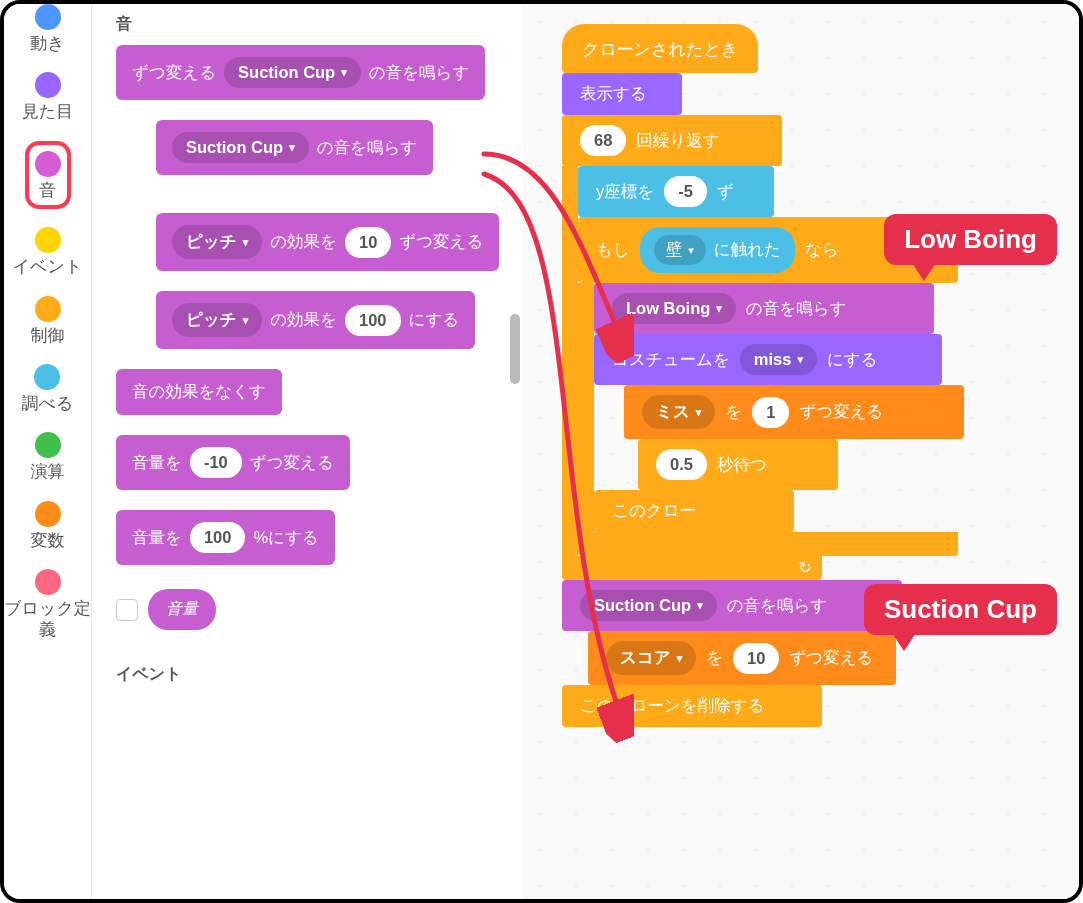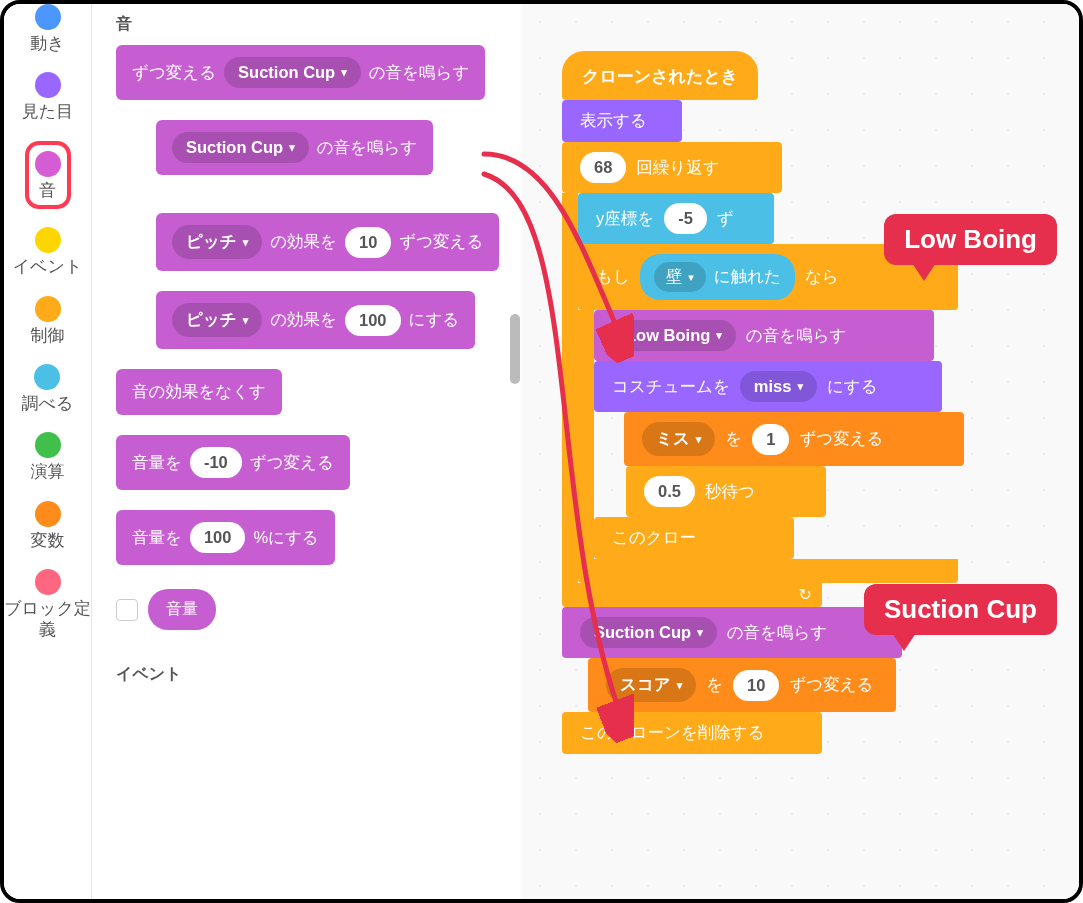--- a/index.html
+++ b/index.html
@@ -112,20 +112,21 @@
     border-radius: 4px;
     background: #fff;
   }
   .reporter {
     background: #c65ed1;
     border-radius: 20px;
     padding: 10px 18px;
     color: #fff;
     font-size: 16px;
     font-weight: 500;
+    font-style: italic;
   }
   .scroll-grip {
     position: absolute;
     right: 2px;
     top: 310px;
     width: 10px;
     height: 70px;
     background: #bbb;
     border-radius: 5px;
   }
@@ -141,23 +142,22 @@
   .stack {
     position: relative;
     margin-left: 20px;
   }
   .hat {
     background: #ffab19;
     color: #fff;
     border-radius: 22px 22px 4px 4px;
     padding: 14px 20px 12px;
     font-size: 17px;
-    font-weight: 700;
+    font-weight: 400;
     display: inline-block;
-    margin-top: 27px;
   }
   .cblock {
     padding: 10px 18px;
     color: #fff;
     font-size: 16.5px;
     font-weight: 500;
     display: flex;
     align-items: center;
     gap: 10px;
     border-radius: 4px;
@@ -389,21 +389,21 @@
             </div>
             <div class="cblock data-bg" style="width:340px;margin-left:30px">
               <span class="pill">
                 <span>ミス</span>
                 <span class="tri">▾</span>
               </span>
               <span>を</span>
               <span class="pill-white">1</span>
               <span>ずつ変える</span>
             </div>
-            <div class="cblock control-bg" style="width:200px;margin-left:32px">
+            <div class="cblock control-bg" style="width:200px;margin-left:44px">
               <span class="pill-white">0.5</span>
               <span>秒待つ</span>
             </div>
             <div class="cblock control-bg" style="width:200px">
               <span>このクロー</span>
             </div>
           </div>
           <div class="cfoot" style="width:380px"></div>
         </div>
         <div class="cfoot" style="width:260px;position:relative">

